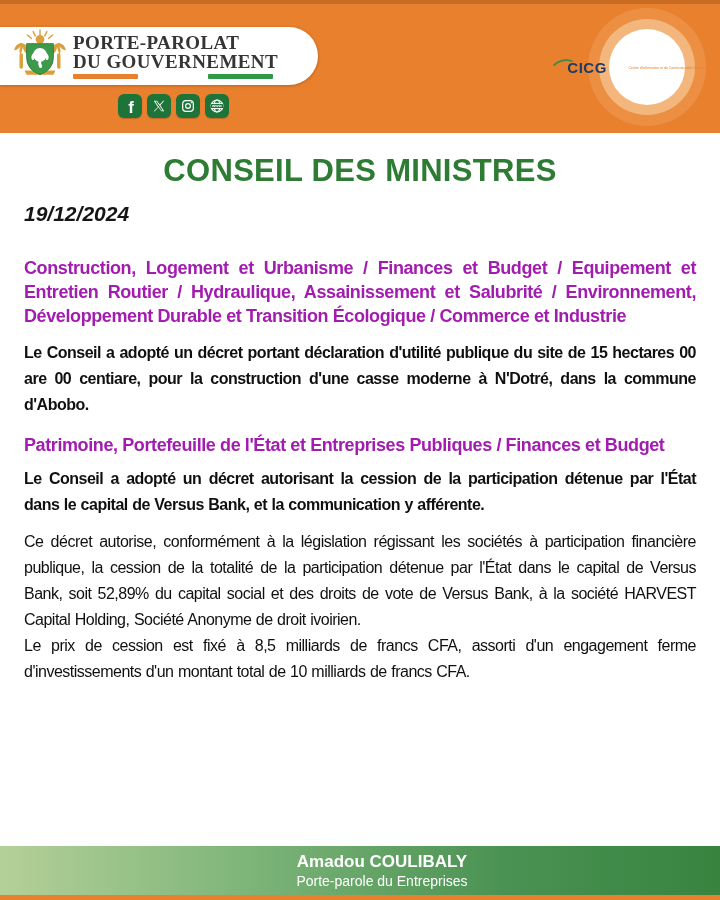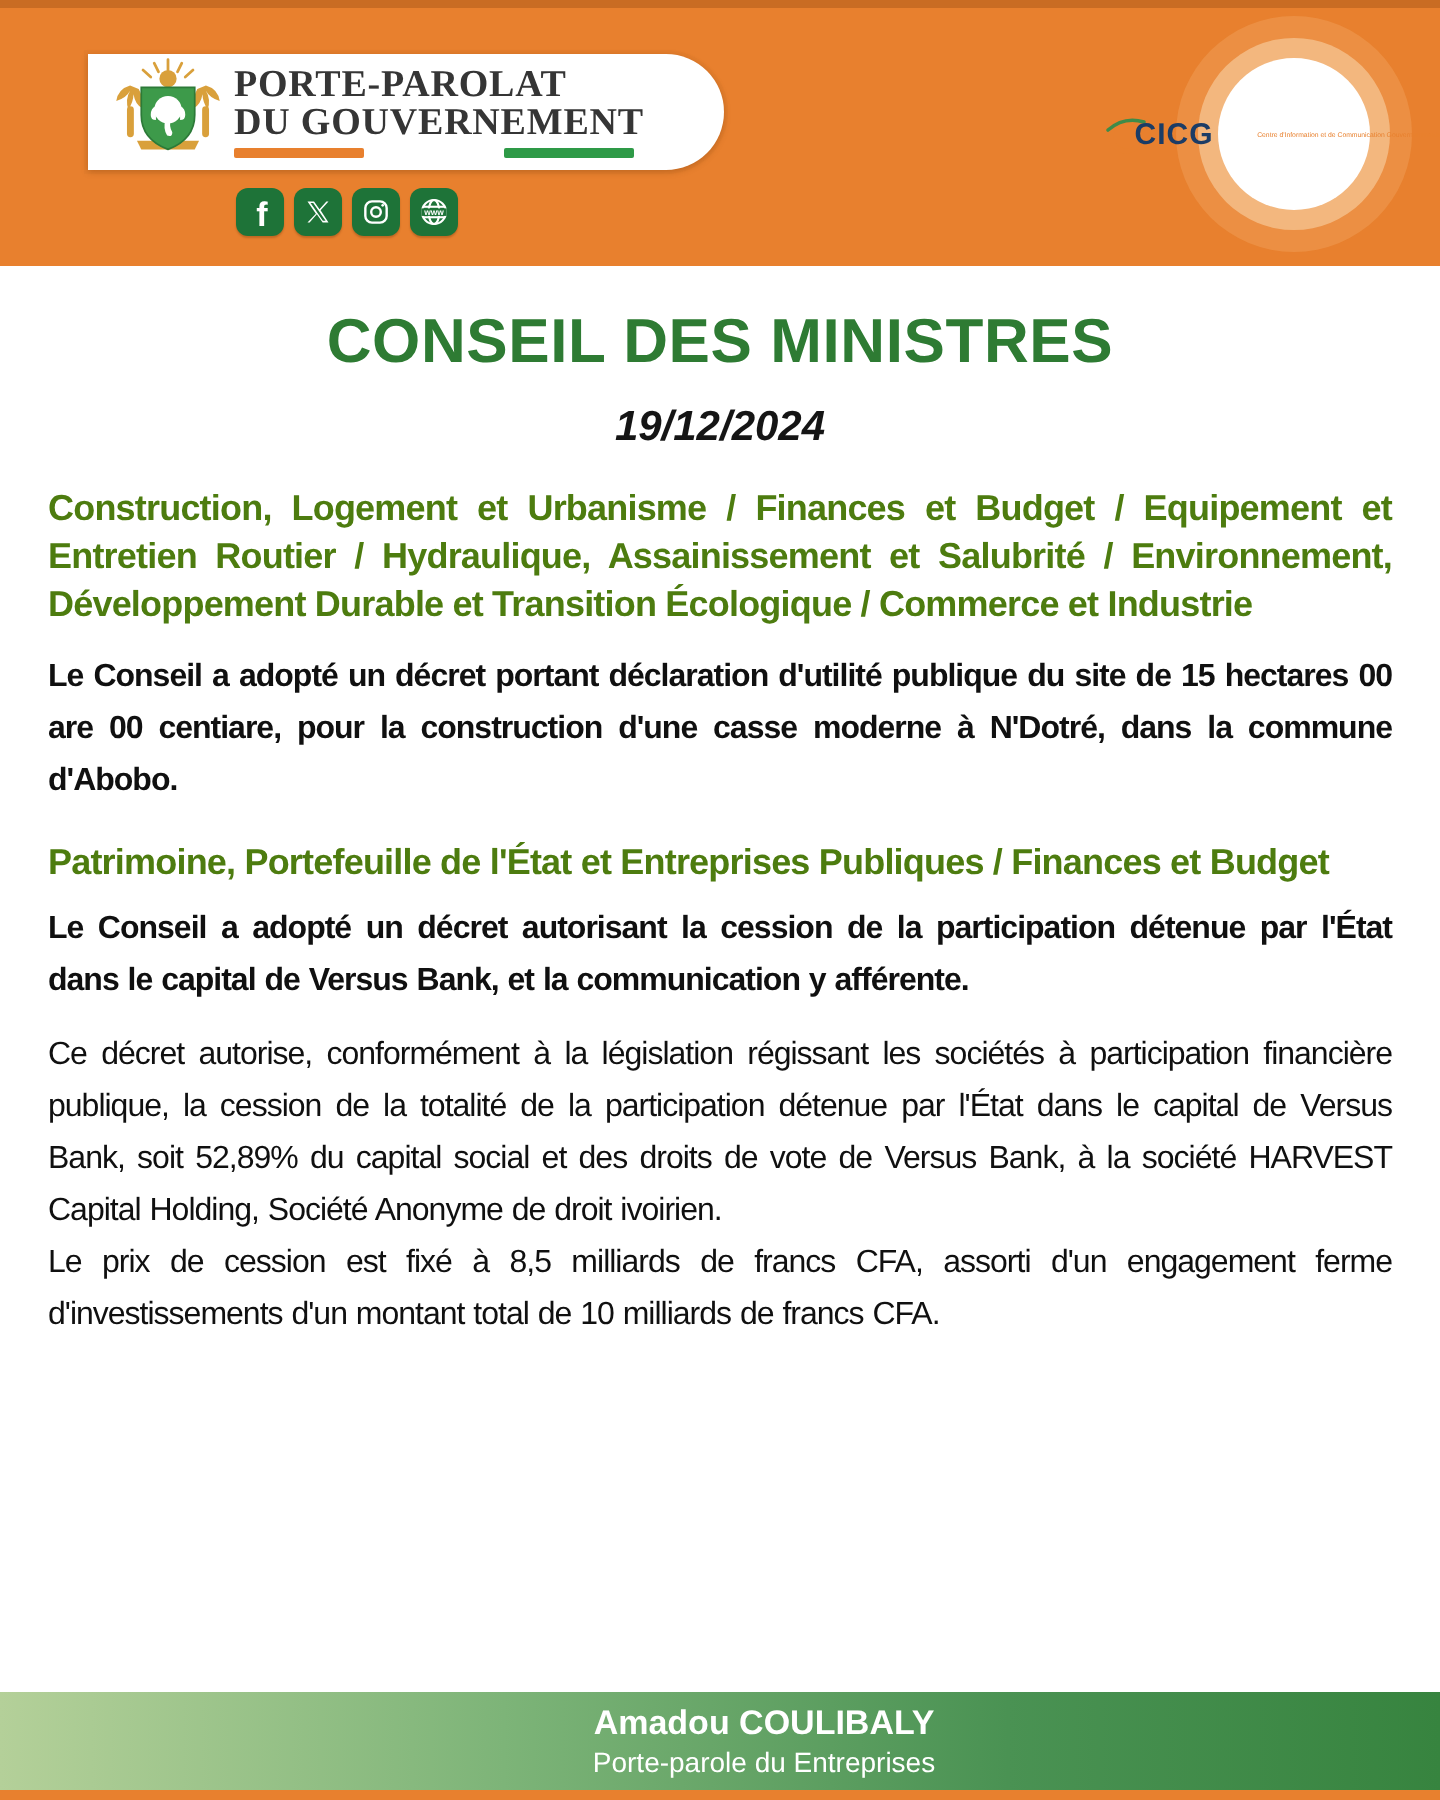--- a/index.html
+++ b/index.html
@@ -11,21 +11,20 @@
 
   
   .header-band { position:relative; height:133px; background:#E8802E; }
   .top-strip { position:absolute; top:0; left:0; right:0; height:4px; background:#C96C23; }
 
   .brand-pill {
     position:absolute; top:27px; left:0; width:318px; height:58px;
     background:#ffffff; border-radius:0 30px 30px 0;
     display:flex; align-items:center;
     box-shadow:0 1px 3px rgba(120,60,10,0.35), 0 0 0 2px rgba(216,118,43,0.25);
-    margin-left:44px;
   }
   .coat-of-arms { margin-left:14px; flex:0 0 auto; }
   .brand-text {
     margin-left:7px; font-family:"Liberation Serif", serif; font-weight:700;
     color:#353535; font-size:19px; line-height:19px; letter-spacing:0.4px;
     white-space:nowrap;
   }
   .flag-bars { display:flex; justify-content:space-between; width:200px; margin-top:3px; }
   .flag-bar { height:5px; width:65px; border-radius:1px; }
   .flag-bar.orange { background:#E8802E; }
@@ -55,25 +54,25 @@
   .page-title {
     margin:21px 0 0 0; text-align:center; color:#2E7B33;
     font-size:31px; line-height:34px; font-weight:700; letter-spacing:0.3px;
   }
   .page-subtitle {
     margin-top:3px; text-align:center; color:#347A37;
     font-size:18px; line-height:22px; letter-spacing:0.8px;
   }
   .issue { font-style:italic; letter-spacing:0; }
   .date-line {
-    margin-top:13px; text-align:center; font-size:21px; line-height:26px;
+    margin-top:13px; text-align:left; font-size:21px; line-height:26px;
     font-weight:700; font-style:italic; color:#151515;
   }
   .section-heading {
-    margin:15px 0 0 0; color:#4d7c0f; font-weight:700;
+    margin:29px 0 0 0; color:#a21caf; font-weight:700;
     font-size:18px; line-height:24px; text-align:justify; letter-spacing:-0.4px;
   }
   .section-heading.second { margin-top:15px; }
   .para {
     margin:12px 0 0 0; font-size:16px; line-height:26px;
     text-align:justify; letter-spacing:-0.5px; word-spacing:0.5px;
   }
   .para.bold { font-weight:700; }
   .para.gap-sm { margin-top:11px; }
   .para.gap-p3 { margin-top:9px; }

